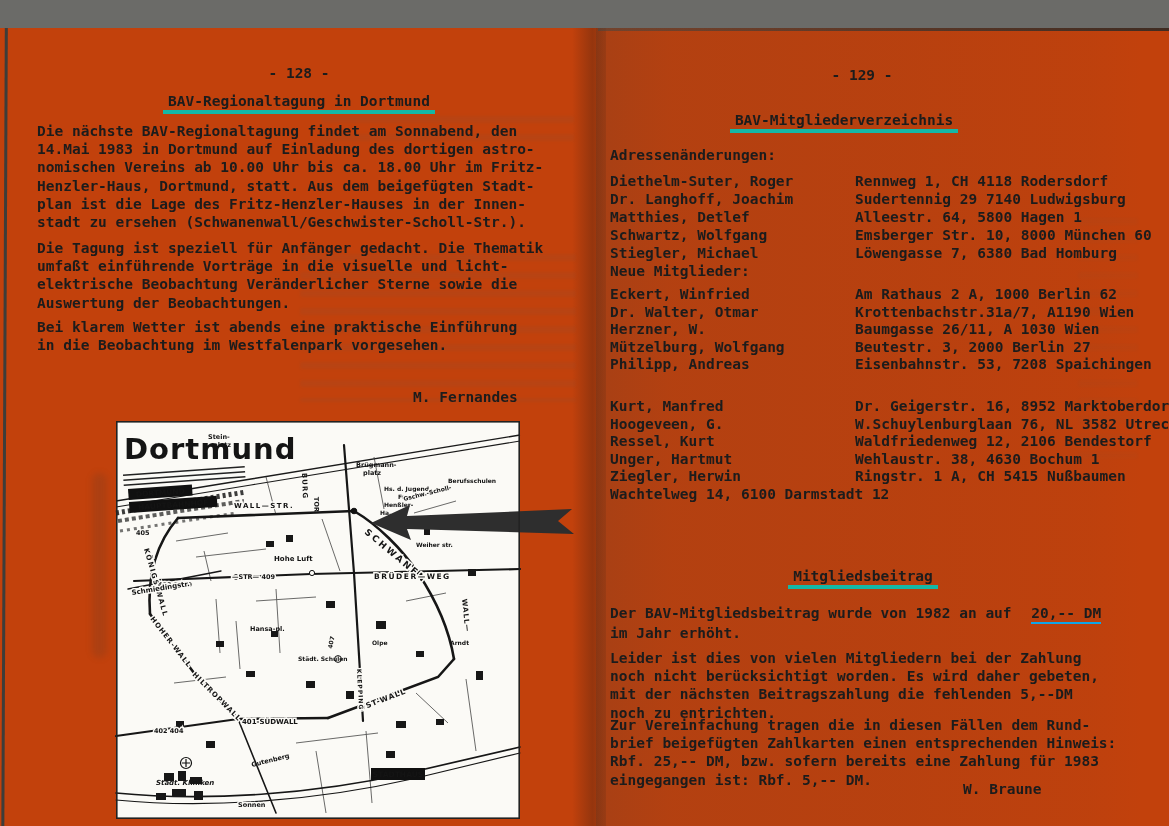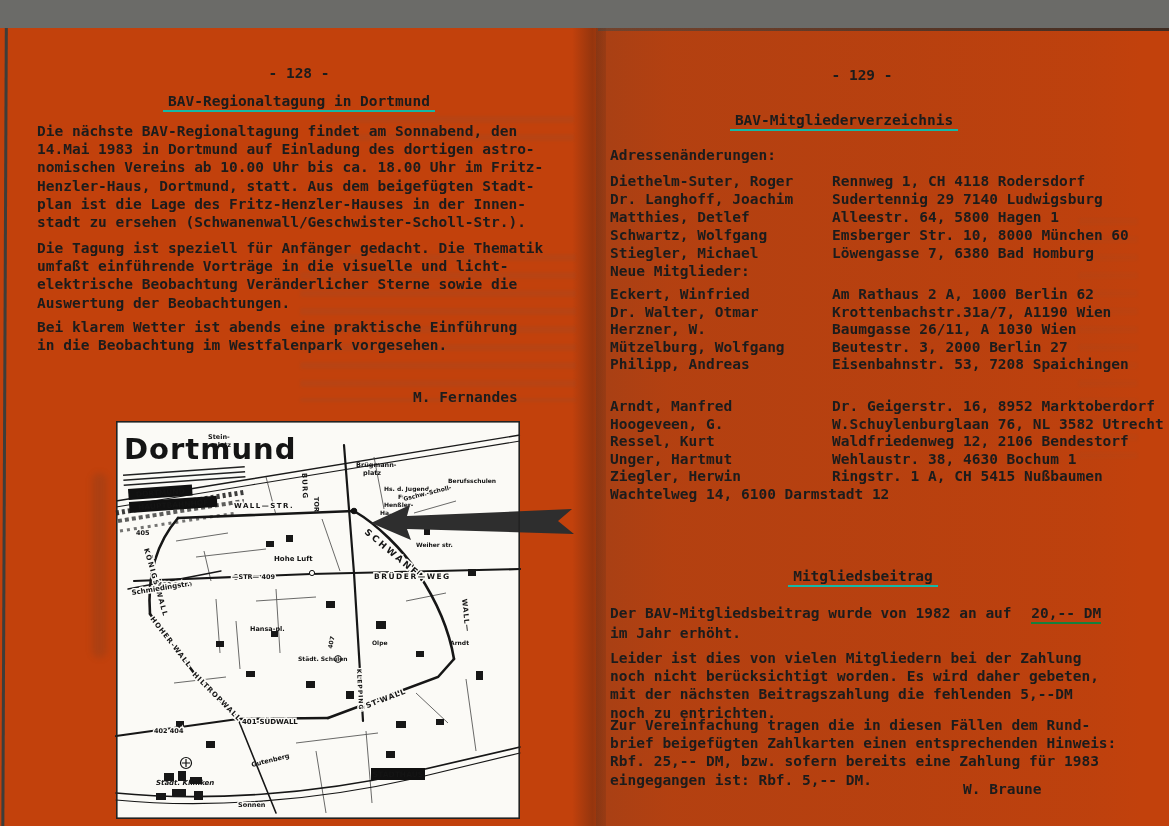--- a/index.html
+++ b/index.html
@@ -5,27 +5,27 @@
   html,body{margin:0;padding:0;background:#6b6b68;}
   .scan{
     position:relative;width:1169px;height:826px;overflow:hidden;
     background:#c2410c;
     font-family:"DejaVu Sans Mono","Liberation Mono",monospace;
     font-weight:bold;color:#1c1c1c;margin-top:28px;
   }
   .abs{position:absolute;}
   .txt{font-size:14.5px;line-height:18.2px;white-space:pre-line;}
   .center{text-align:center;}
-  .ul-head{display:inline-block;border-bottom:2px solid #14b8a6;padding:0 5px 1px 5px;}
-  .ul-word{border-bottom:2px solid #15803d;padding-bottom:0px;}
+  .ul-head{display:inline-block;border-bottom:4px solid #14b8a6;padding:0 5px 1px 5px;}
+  .ul-word{border-bottom:2px solid #0ea5e9;padding-bottom:0px;}
   .flexline{display:flex;gap:11px;}
   .flexline span{white-space:pre;}
   
   .mlist{font-size:14.5px;}
-  .mrow{display:flex;}
+  .mrow{display:flex;gap:23px;}
   .mname{display:inline-block;width:222px;flex:0 0 222px;white-space:pre;}
   .maddr{white-space:pre;}
   
   .right-tint{left:596px;top:0;width:549px;height:826px;
     background:linear-gradient(90deg,rgba(62,60,55,.20),rgba(62,60,55,.11) 14%,rgba(62,60,55,.08) 55%,rgba(62,60,55,.03) 90%,rgba(62,60,55,0));
     pointer-events:none;}
   .gutter-shadow{left:572px;top:0;width:34px;height:826px;
     background:linear-gradient(90deg,rgba(20,20,18,0),rgba(20,20,18,.26) 60%,rgba(20,20,18,.10));
     pointer-events:none;}
   .left-edge-line{left:3px;top:-4px;width:3px;height:840px;background:#3d3d3a;
@@ -269,21 +269,21 @@
         <span class="maddr">Beutestr. 3, 2000 Berlin 27</span>
       </div>
     <div class="mrow">
         <span class="mname">Philipp, Andreas</span>
         <span class="maddr">Eisenbahnstr. 53, 7208 Spaichingen</span>
       </div>
   </div>
 
   <div class="abs mlist" style="left:610px;top:370px;line-height:17.5px;">
     <div class="mrow">
-        <span class="mname">Arndt, Manfred</span>
+        <span class="mname">Kurt, Manfred</span>
         <span class="maddr">Dr. Geigerstr. 16, 8952 Marktoberdorf</span>
       </div>
     <div class="mrow">
         <span class="mname">Hoogeveen, G.</span>
         <span class="maddr">W.Schuylenburglaan 76, NL 3582 Utrecht</span>
       </div>
     <div class="mrow">
         <span class="mname">Ressel, Kurt</span>
         <span class="maddr">Waldfriedenweg 12, 2106 Bendestorf</span>
       </div>

